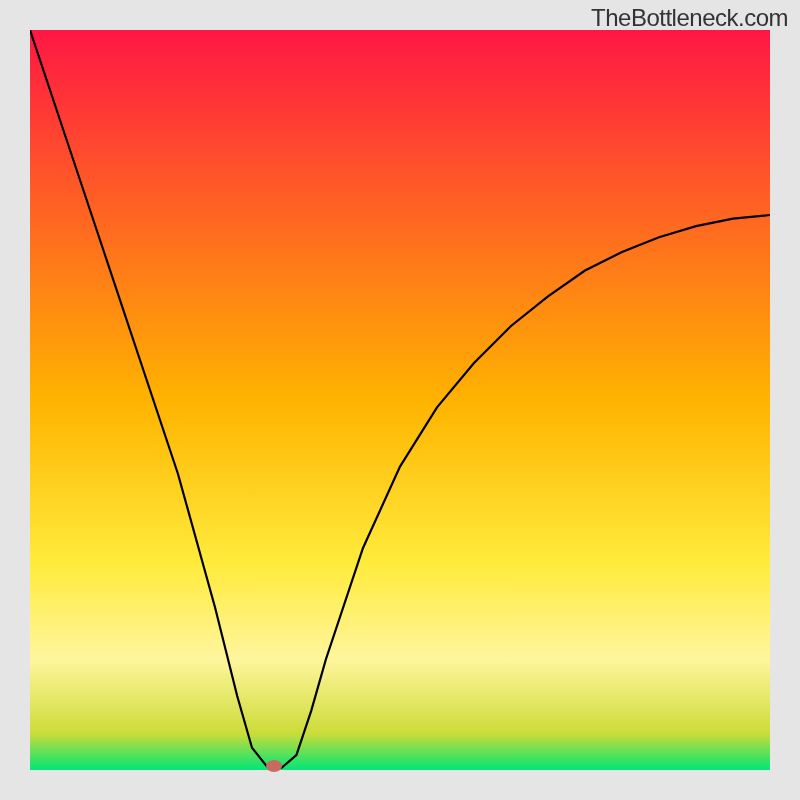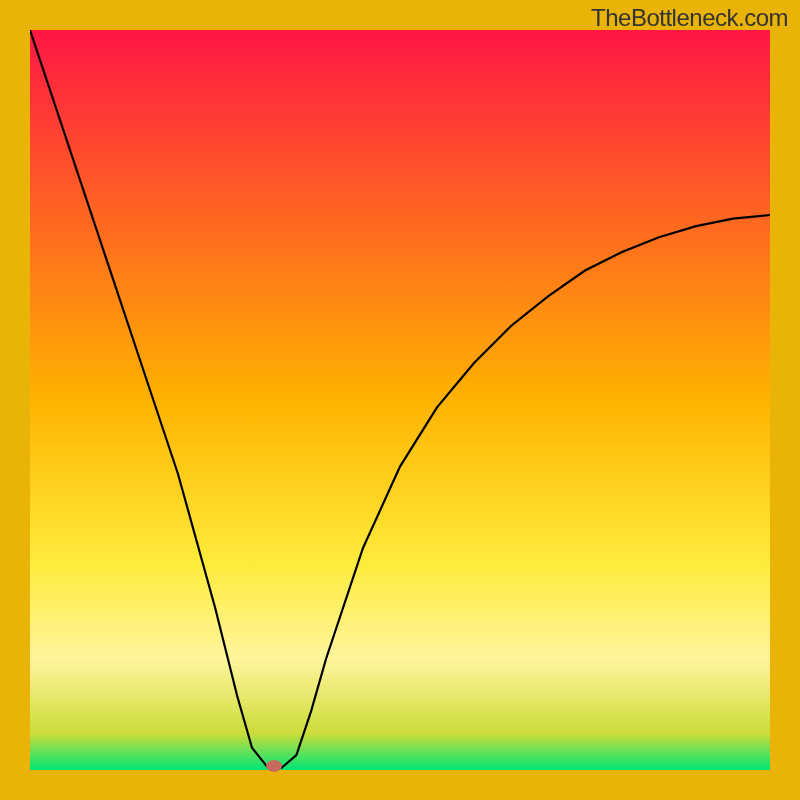--- a/index.html
+++ b/index.html
@@ -1,17 +1,17 @@
 <!DOCTYPE html>
 <html><head>
 <meta charset="utf-8">
 <style>
   * { margin: 0; padding: 0; box-sizing: border-box; }
   body { width: 800px; height: 800px; overflow: hidden; font-family: Arial, sans-serif; }
-  .container { position: relative; width: 800px; height: 800px; background: #eab308; }
+  .container { position: relative; width: 800px; height: 800px; background: #e5e5e5; }
   .attribution {
     position: absolute;
     top: 4px;
     right: 12px;
     color: #333;
     font-size: 24px;
     font-weight: normal;
     letter-spacing: -0.5px;
     z-index: 10;
   }

